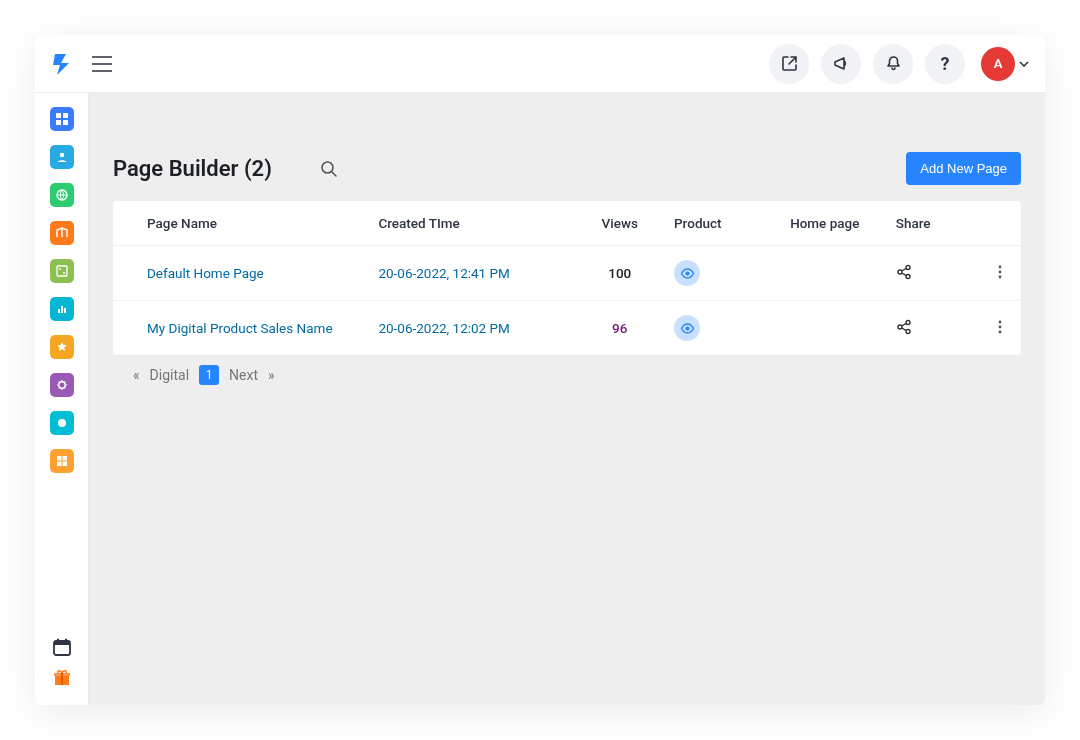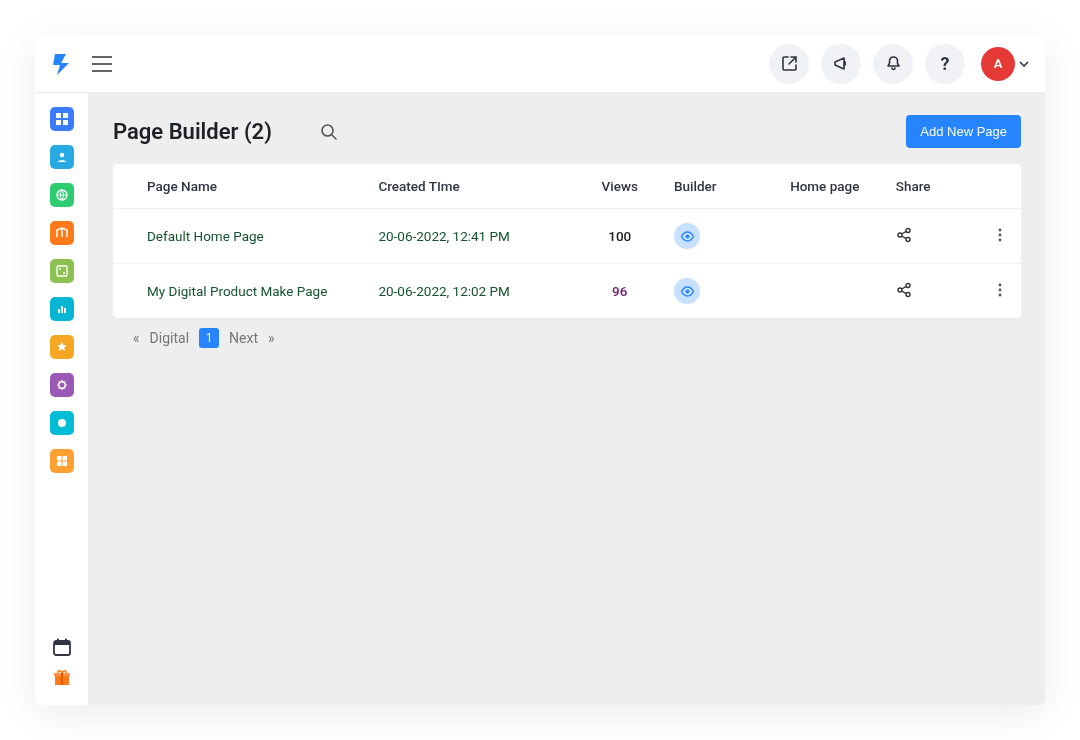--- a/index.html
+++ b/index.html
@@ -26,39 +26,39 @@
   }
   .caret-down { margin-left:4px; cursor:pointer; color:#2f3542; }
   .body { flex:1; display:flex; min-height:0; }
   .sidebar {
     width: 54px; background:#fff; border-right:1px solid #e8eaed;
     display:flex; flex-direction:column; align-items:center; padding-top:14px; gap:14px;
   }
   .sidebar .bottom { margin-top:auto; display:flex; flex-direction:column; align-items:center; gap:10px; padding-bottom:18px;}
   .side-ico { width:24px; height:24px; border-radius:5px; display:flex; align-items:center; justify-content:center; cursor:pointer; }
   .main { flex:1; background:#eeeeee; padding:22px 24px; overflow:hidden; position:relative;}
-  .titlebar { display:flex; align-items:center; }
+  .titlebar { display:flex; align-items:center;margin-top:37px; }
   .page-title { font-size:22px; font-weight:600; color:#1d2126; }
   .search-ico { margin-left:48px; color:#555; cursor:pointer; }
   .add-btn {
     margin-left:auto; background:#2684ff; color:#fff; border:none; border-radius:4px;
     padding:9px 14px; font-size:13px; font-weight:500; cursor:pointer;text-align:right;
   }
   .panel {
     margin-top:18px; background:#fff; border-radius:4px; padding:14px 16px;
     display:flex; align-items:center; justify-content:space-between; font-size:14px; color:#2f3542;
     box-shadow: 0 1px 1px rgba(0,0,0,0.02);
   }
   .table-wrap { margin-top:16px; background:#fff; border-radius:4px; overflow:hidden; box-shadow: 0 1px 1px rgba(0,0,0,0.02);}
   table { width:100%; border-collapse: collapse; font-size:13.5px; }
   thead th {
     text-align:left; font-weight:500; color:#2f3542; padding:14px 12px 14px 12px;
     border-bottom:1px solid #edeff2;
   }
-  tbody td { padding:14px 12px; color:#14532d; border-bottom:1px solid #f1f3f5; }
+  tbody td { padding:14px 12px; color:#0369a1; border-bottom:1px solid #f1f3f5; }
   tbody tr:last-child td { border-bottom:none; }
   th:first-child, td:first-child { padding-left:34px; }
   .c-name { width:240px; }
   .c-time { width:200px; }
   .c-views { width:80px; text-align:center; }
   .c-preview { width:110px; }
   .c-home { width:100px; }
   .c-share { width:90px; }
   .c-act { width:40px; text-align:center;}
   .eye-btn {
@@ -218,21 +218,21 @@
       </div>
 
 
       <div class="table-wrap">
         <table>
           <thead>
             <tr>
               <th class="c-name">Page Name</th>
               <th class="c-time">Created TIme</th>
               <th class="c-views">Views</th>
-              <th class="c-preview">Builder</th>
+              <th class="c-preview">Product</th>
               <th class="c-home">Home page</th>
               <th class="c-share">Share</th>
               <th class="c-act"></th>
             </tr>
           </thead>
           <tbody>
             <tr>
               <td>Default Home Page</td>
               <td>20-06-2022, 12:41 PM</td>
               <td class="c-views" style="font-weight:500;color:#222;">100</td>
@@ -259,21 +259,21 @@
                 <span class="dots-btn">
                   <svg width="4" height="14" viewBox="0 0 4 14">
                       <circle cx="2" cy="2" r="1.4" fill="#555"></circle>
                       <circle cx="2" cy="7" r="1.4" fill="#555"></circle>
                       <circle cx="2" cy="12" r="1.4" fill="#555"></circle>
                     </svg>
                 </span>
               </td>
             </tr>
             <tr>
-              <td>My Digital Product Make Page</td>
+              <td>My Digital Product Sales Name</td>
               <td>20-06-2022, 12:02 PM</td>
               <td class="c-views" style="font-weight:500;color:#701a75;">96</td>
               <td>
                 <span class="eye-btn">
                   <svg width="15" height="15" viewBox="0 0 15 15">
                       <path d="M7.5 3C4 3 1.5 7.5 1.5 7.5S4 12 7.5 12 13.5 7.5 13.5 7.5 11 3 7.5 3z" fill="none" stroke="#2684ff" stroke-width="1.4"></path>
                       <circle cx="7.5" cy="7.5" r="2" fill="#2684ff"></circle>
                     </svg>
                 </span>
               </td>

